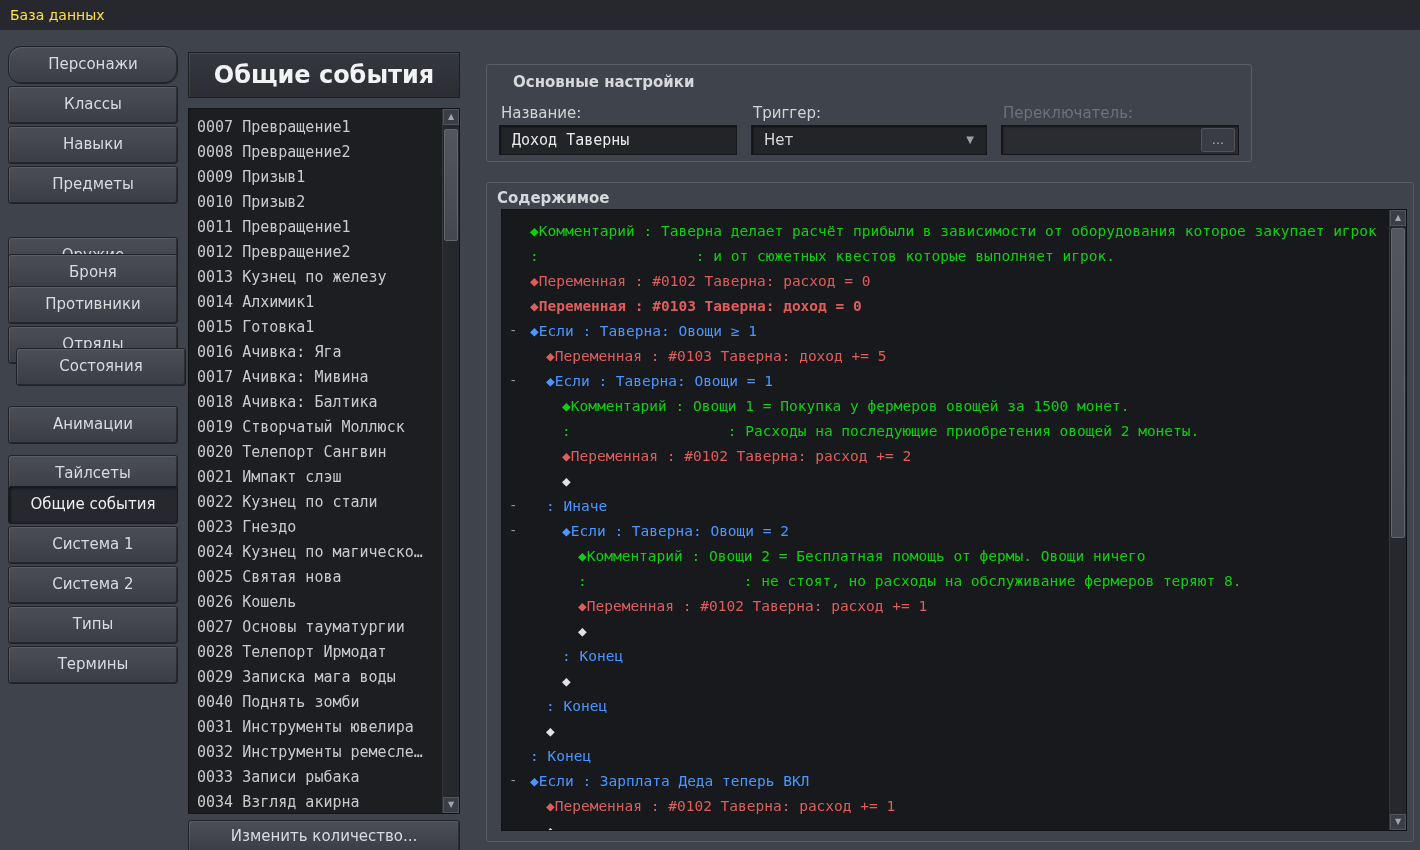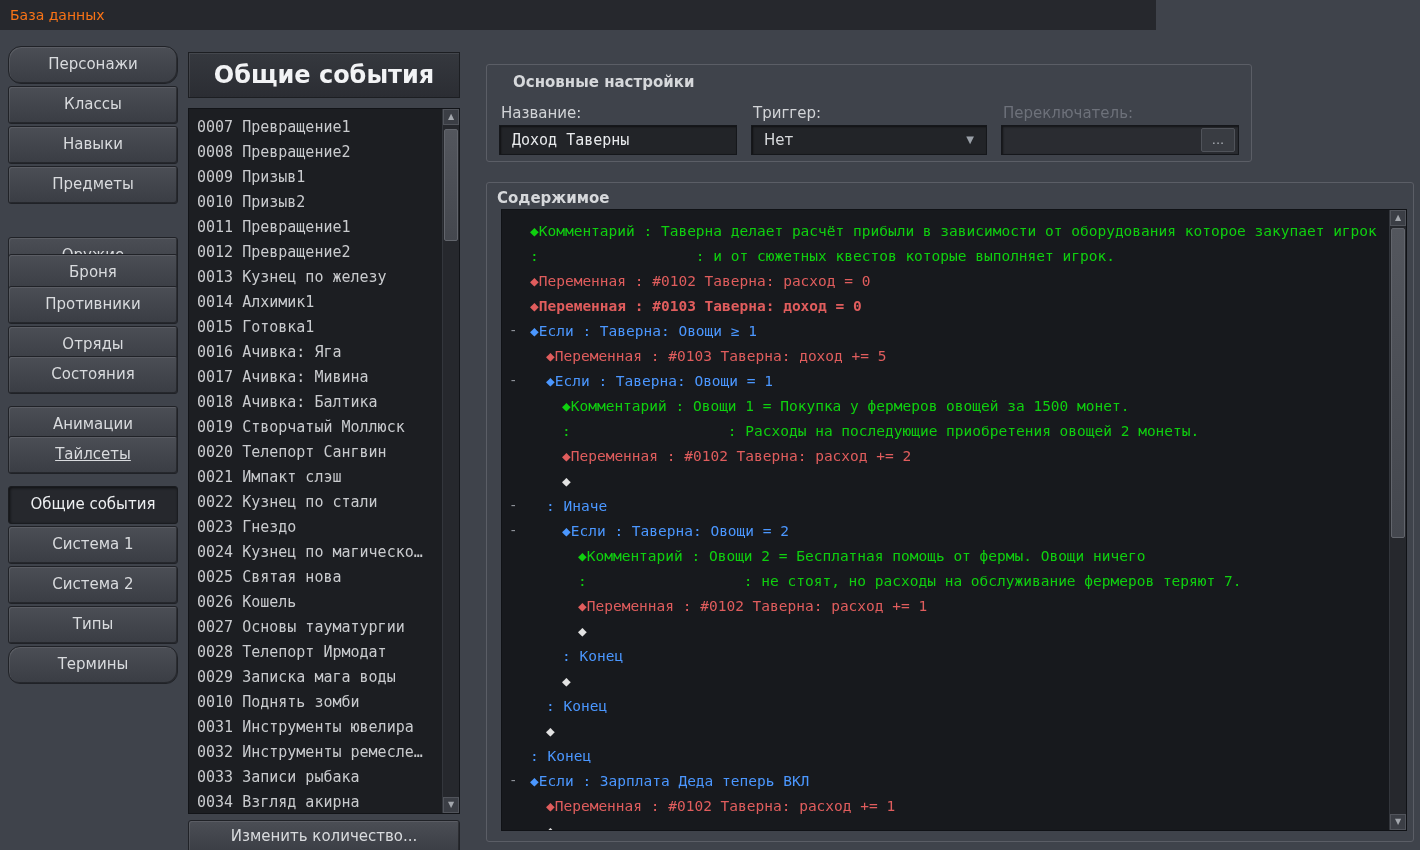--- a/index.html
+++ b/index.html
@@ -1,19 +1,19 @@
 <!DOCTYPE html>
 <html style="--c-comment: #0fd00f; --c-variable: #e05d5d; --c-flow: #4b97ff; --c-plain: #e2e2e2;"><head>
 <meta charset="utf-8">
 <style>
   html,body{margin:0;padding:0;}
   body{width:1420px;height:850px;overflow:hidden;background:#3f434b;font-family:"DejaVu Sans","Liberation Sans",sans-serif;}
   .screen{position:absolute;left:0;top:0;width:1420px;height:850px;background:#3f434b;}
 
-  .titlebar{position:absolute;left:0;top:0;width:1156px;height:30px;background:#26282d;color:#f97316;
+  .titlebar{position:absolute;left:0;top:0;width:1420px;height:30px;background:#26282d;color:#fde047;
     font-size:14px;line-height:30px;padding-left:10px;box-sizing:border-box;}
 
   .tab{position:absolute;left:8px;width:170px;height:38px;border-radius:3px;box-sizing:border-box;
     background:linear-gradient(180deg,#4b4e55 0%,#3a3d44 100%);border:1px solid #202227;
     box-shadow:inset 1px 1px 0 rgba(255,255,255,.09), inset -1px -1px 0 rgba(0,0,0,.35);
     color:#d9dbde;font-size:15px;text-align:center;line-height:35px;cursor:default;}
   .tab.selected{background:#26282d;box-shadow:inset 1px 1px 3px rgba(0,0,0,.6);border-color:#1a1c20;color:#eef0f2;}
 
   .list-header{position:absolute;left:188px;top:52px;width:272px;height:46px;box-sizing:border-box;
     background:linear-gradient(180deg,#35383e,#2b2d33);border:1px solid #1c1e22;
@@ -82,28 +82,28 @@
 
   <div id="sidebar-tabs">
       <div class="tab" style="top: 46px; border-radius: 13px;">Персонажи</div>
       <div class="tab" style="top: 86px;">Классы</div>
       <div class="tab" style="top: 126px;">Навыки</div>
       <div class="tab" style="top: 166px;">Предметы</div>
       <div class="tab" style="top: 206px; margin-top: 31px;">Оружие</div>
       <div class="tab" style="top: 254px;">Броня</div>
       <div class="tab" style="top: 286px;">Противники</div>
       <div class="tab" style="top: 326px;">Отряды</div>
-      <div class="tab" style="top: 356px;">Состояния</div>
+      <div class="tab" style="top: 348px; margin-left: 8px;">Состояния</div>
       <div class="tab" style="top: 406px;">Анимации</div>
-      <div class="tab" style="top: 436px; text-decoration: underline;">Тайлсеты</div>
+      <div class="tab" style="top: 455px;">Тайлсеты</div>
       <div class="tab selected" style="top: 486px;">Общие события</div>
       <div class="tab" style="top: 526px;">Система 1</div>
       <div class="tab" style="top: 566px; text-align: center;">Система 2</div>
       <div class="tab" style="top: 606px;">Типы</div>
-      <div class="tab" style="top: 646px; border-radius: 12px;">Термины</div>
+      <div class="tab" style="top: 646px;">Термины</div>
     </div>
 
   <div class="list-header">Общие события</div>
 
   <div class="event-list">
     <div class="event-items" id="event-items">
         <div class="event-item">0007 Превращение1</div>
         <div class="event-item">0008 Превращение2</div>
         <div class="event-item">0009 Призыв1</div>
         <div class="event-item">0010 Призыв2</div>
@@ -119,21 +119,21 @@
         <div class="event-item">0020 Телепорт Сангвин</div>
         <div class="event-item">0021 Импакт слэш</div>
         <div class="event-item">0022 Кузнец по стали</div>
         <div class="event-item">0023 Гнездо</div>
         <div class="event-item">0024 Кузнец по магическо…</div>
         <div class="event-item">0025 Святая нова</div>
         <div class="event-item">0026 Кошель</div>
         <div class="event-item">0027 Основы тауматургии</div>
         <div class="event-item">0028 Телепорт Ирмодат</div>
         <div class="event-item">0029 Записка мага воды</div>
-        <div class="event-item">0010 Поднять зомби</div>
+        <div class="event-item">0040 Поднять зомби</div>
         <div class="event-item">0031 Инструменты ювелира</div>
         <div class="event-item">0032 Инструменты ремесле…</div>
         <div class="event-item">0033 Записи рыбака</div>
         <div class="event-item">0034 Взгляд акирна</div>
       </div>
     <div class="vscroll">
       <div class="arrow up">▲</div>
       <div class="thumb list-thumb"></div>
       <div class="arrow down">▼</div>
     </div>
@@ -171,21 +171,21 @@
           <div class="code-line"><span class="fold">-</span><span class="code-text flow" style="padding-left: 0px;">◆Если : Таверна: Овощи ≥ 1</span></div>
           <div class="code-line"><span class="code-text variable" style="padding-left: 16px;">◆Переменная : #0103 Таверна: доход += 5</span></div>
           <div class="code-line"><span class="fold">-</span><span class="code-text flow" style="padding-left: 16px;">◆Если : Таверна: Овощи = 1</span></div>
           <div class="code-line"><span class="code-text comment" style="padding-left: 32px;">◆Комментарий : Овощи 1 = Покупка у фермеров овощей за 1500 монет.</span></div>
           <div class="code-line"><span class="code-text comment" style="padding-left: 32px;">:                  : Расходы на последующие приобретения овощей 2 монеты.</span></div>
           <div class="code-line"><span class="code-text variable" style="padding-left: 32px;">◆Переменная : #0102 Таверна: расход += 2</span></div>
           <div class="code-line"><span class="code-text plain" style="padding-left: 32px;">◆</span></div>
           <div class="code-line"><span class="fold">-</span><span class="code-text flow" style="padding-left: 16px;">: Иначе</span></div>
           <div class="code-line"><span class="fold">-</span><span class="code-text flow" style="padding-left: 32px;">◆Если : Таверна: Овощи = 2</span></div>
           <div class="code-line"><span class="code-text comment" style="padding-left: 48px;">◆Комментарий : Овощи 2 = Бесплатная помощь от фермы. Овощи ничего</span></div>
-          <div class="code-line"><span class="code-text comment" style="padding-left: 48px;">:                  : не стоят, но расходы на обслуживание фермеров теряют 7.</span></div>
+          <div class="code-line"><span class="code-text comment" style="padding-left: 48px;">:                  : не стоят, но расходы на обслуживание фермеров теряют 8.</span></div>
           <div class="code-line"><span class="code-text variable" style="padding-left: 48px;">◆Переменная : #0102 Таверна: расход += 1</span></div>
           <div class="code-line"><span class="code-text plain" style="padding-left: 48px;">◆</span></div>
           <div class="code-line"><span class="code-text flow" style="padding-left: 32px;">: Конец</span></div>
           <div class="code-line"><span class="code-text plain" style="padding-left: 32px;">◆</span></div>
           <div class="code-line"><span class="code-text flow" style="padding-left: 16px;">: Конец</span></div>
           <div class="code-line"><span class="code-text plain" style="padding-left: 16px;">◆</span></div>
           <div class="code-line"><span class="code-text flow" style="padding-left: 0px;">: Конец</span></div>
           <div class="code-line"><span class="fold">-</span><span class="code-text flow" style="padding-left: 0px;">◆Если : Зарплата Деда теперь ВКЛ</span></div>
           <div class="code-line"><span class="code-text variable" style="padding-left: 16px;">◆Переменная : #0102 Таверна: расход += 1</span></div>
           <div class="code-line"><span class="code-text plain" style="padding-left: 16px;">◆</span></div>

